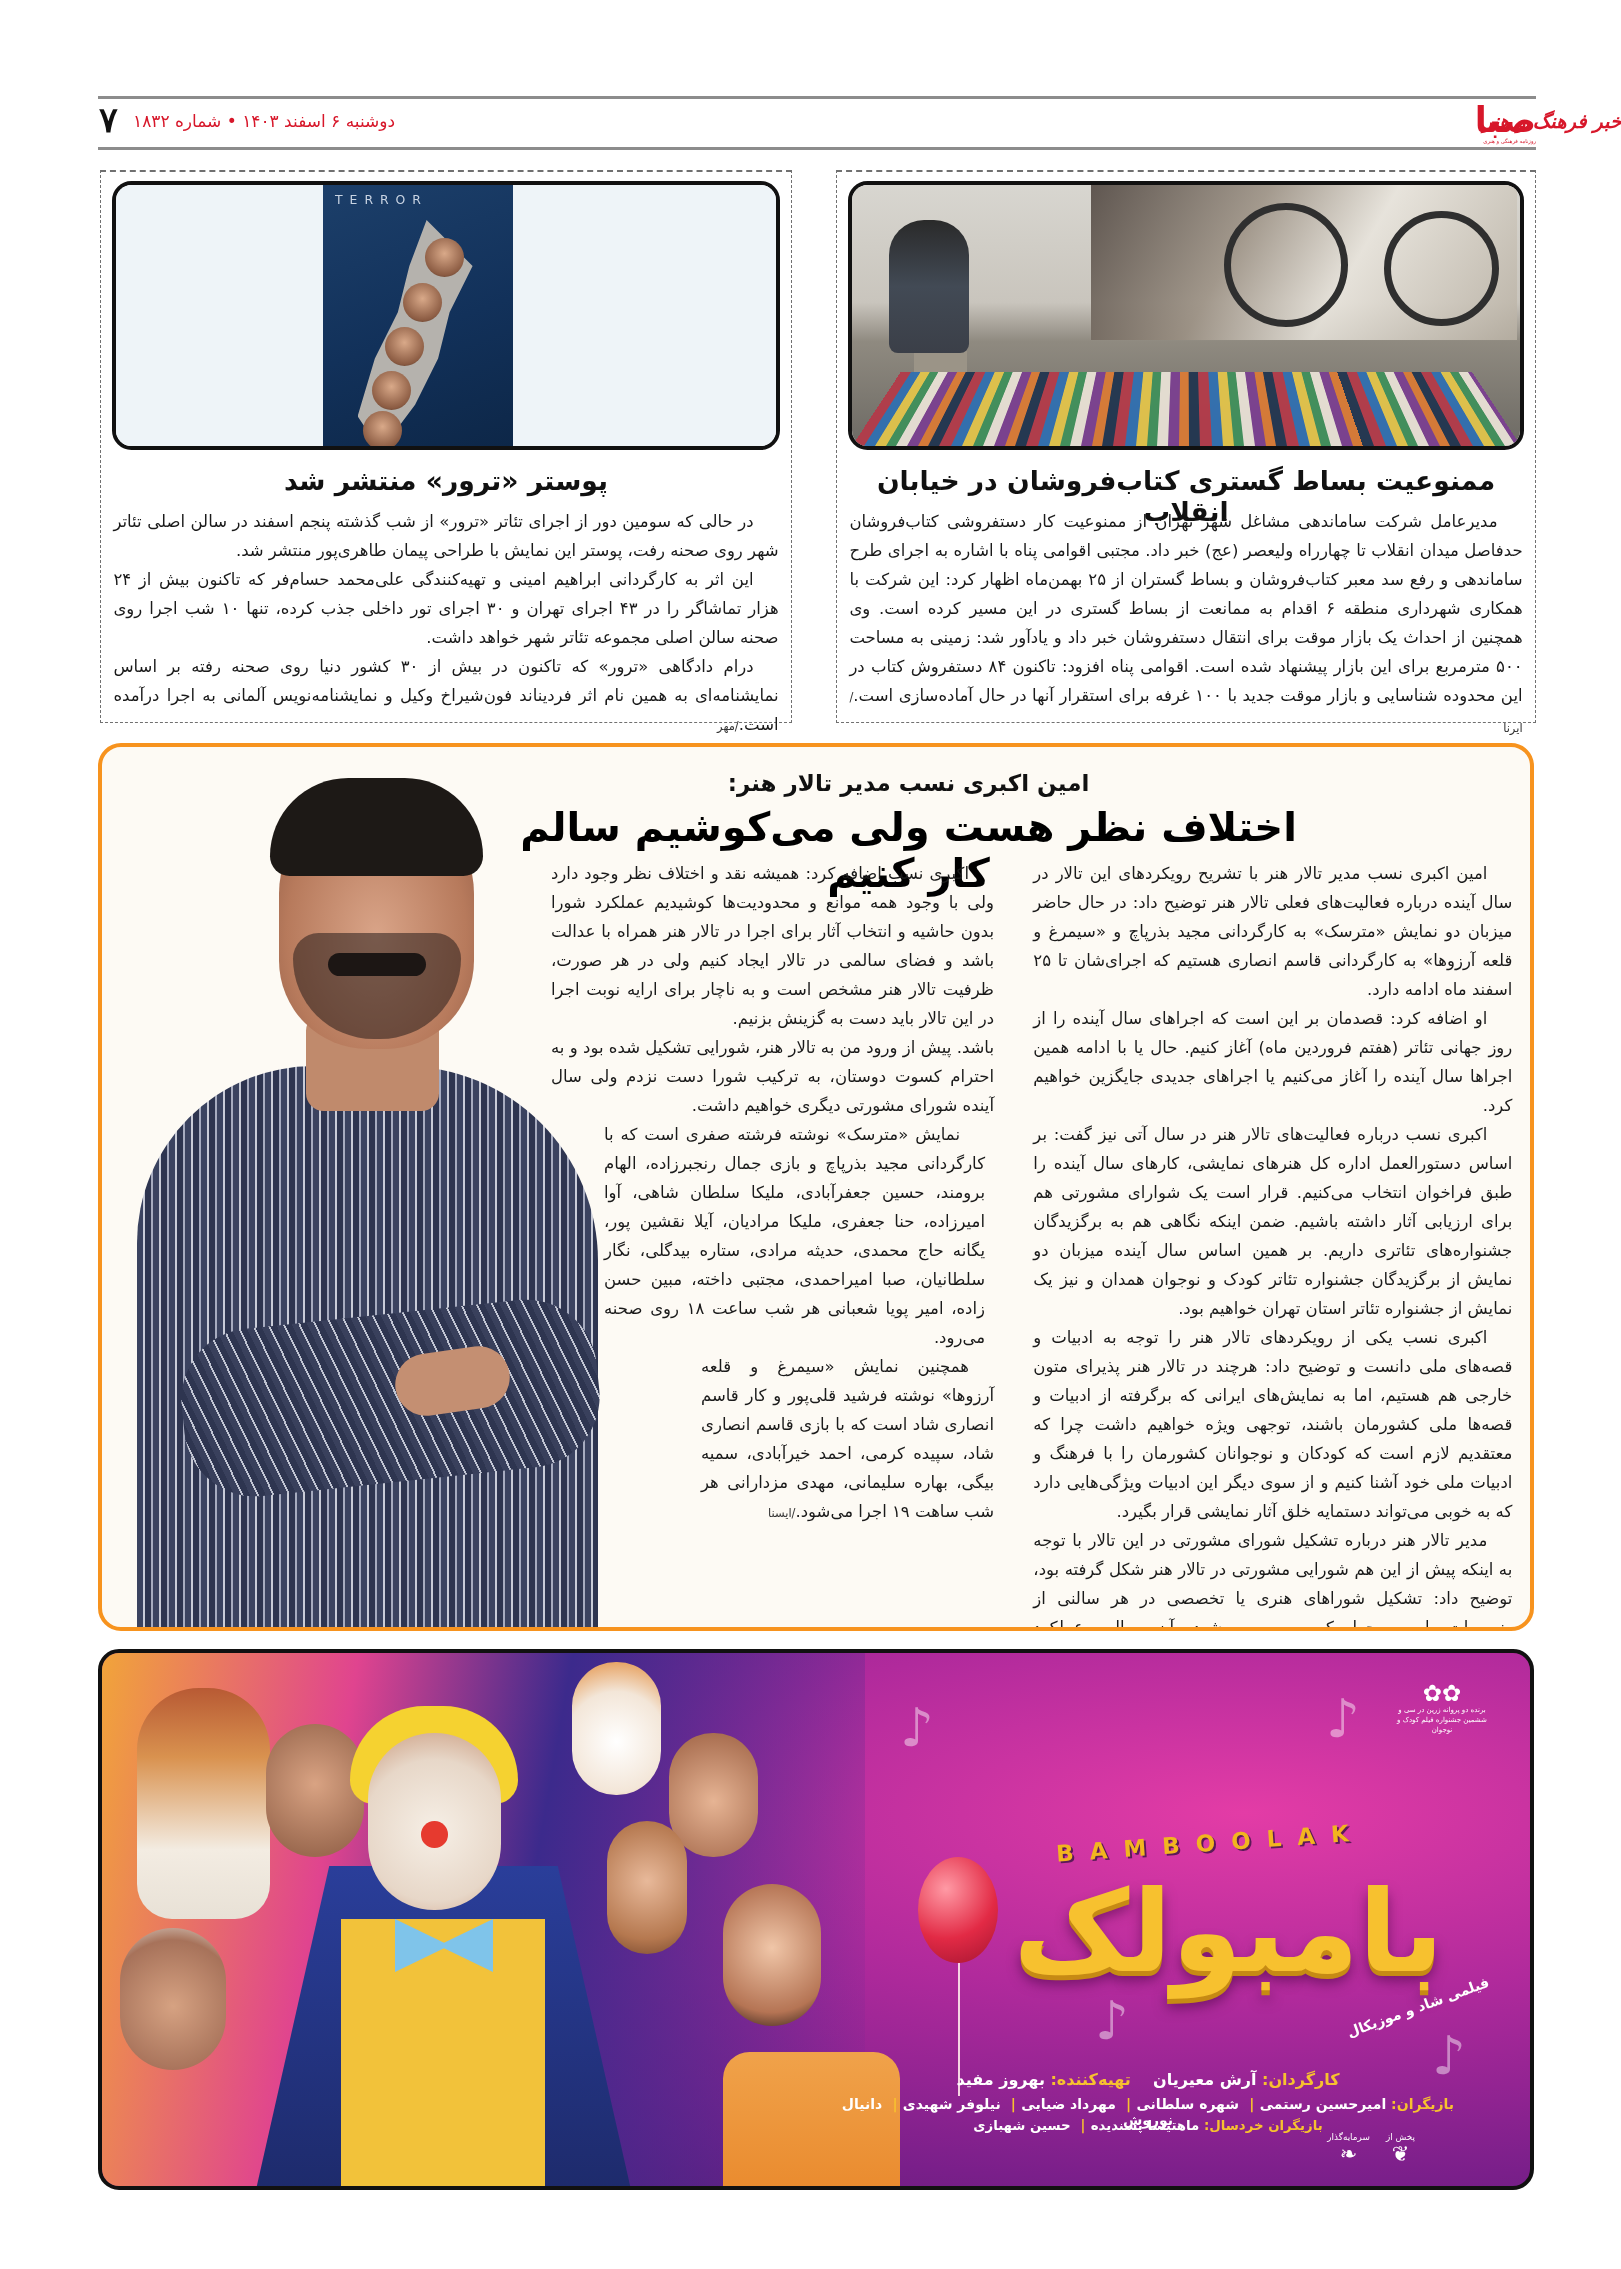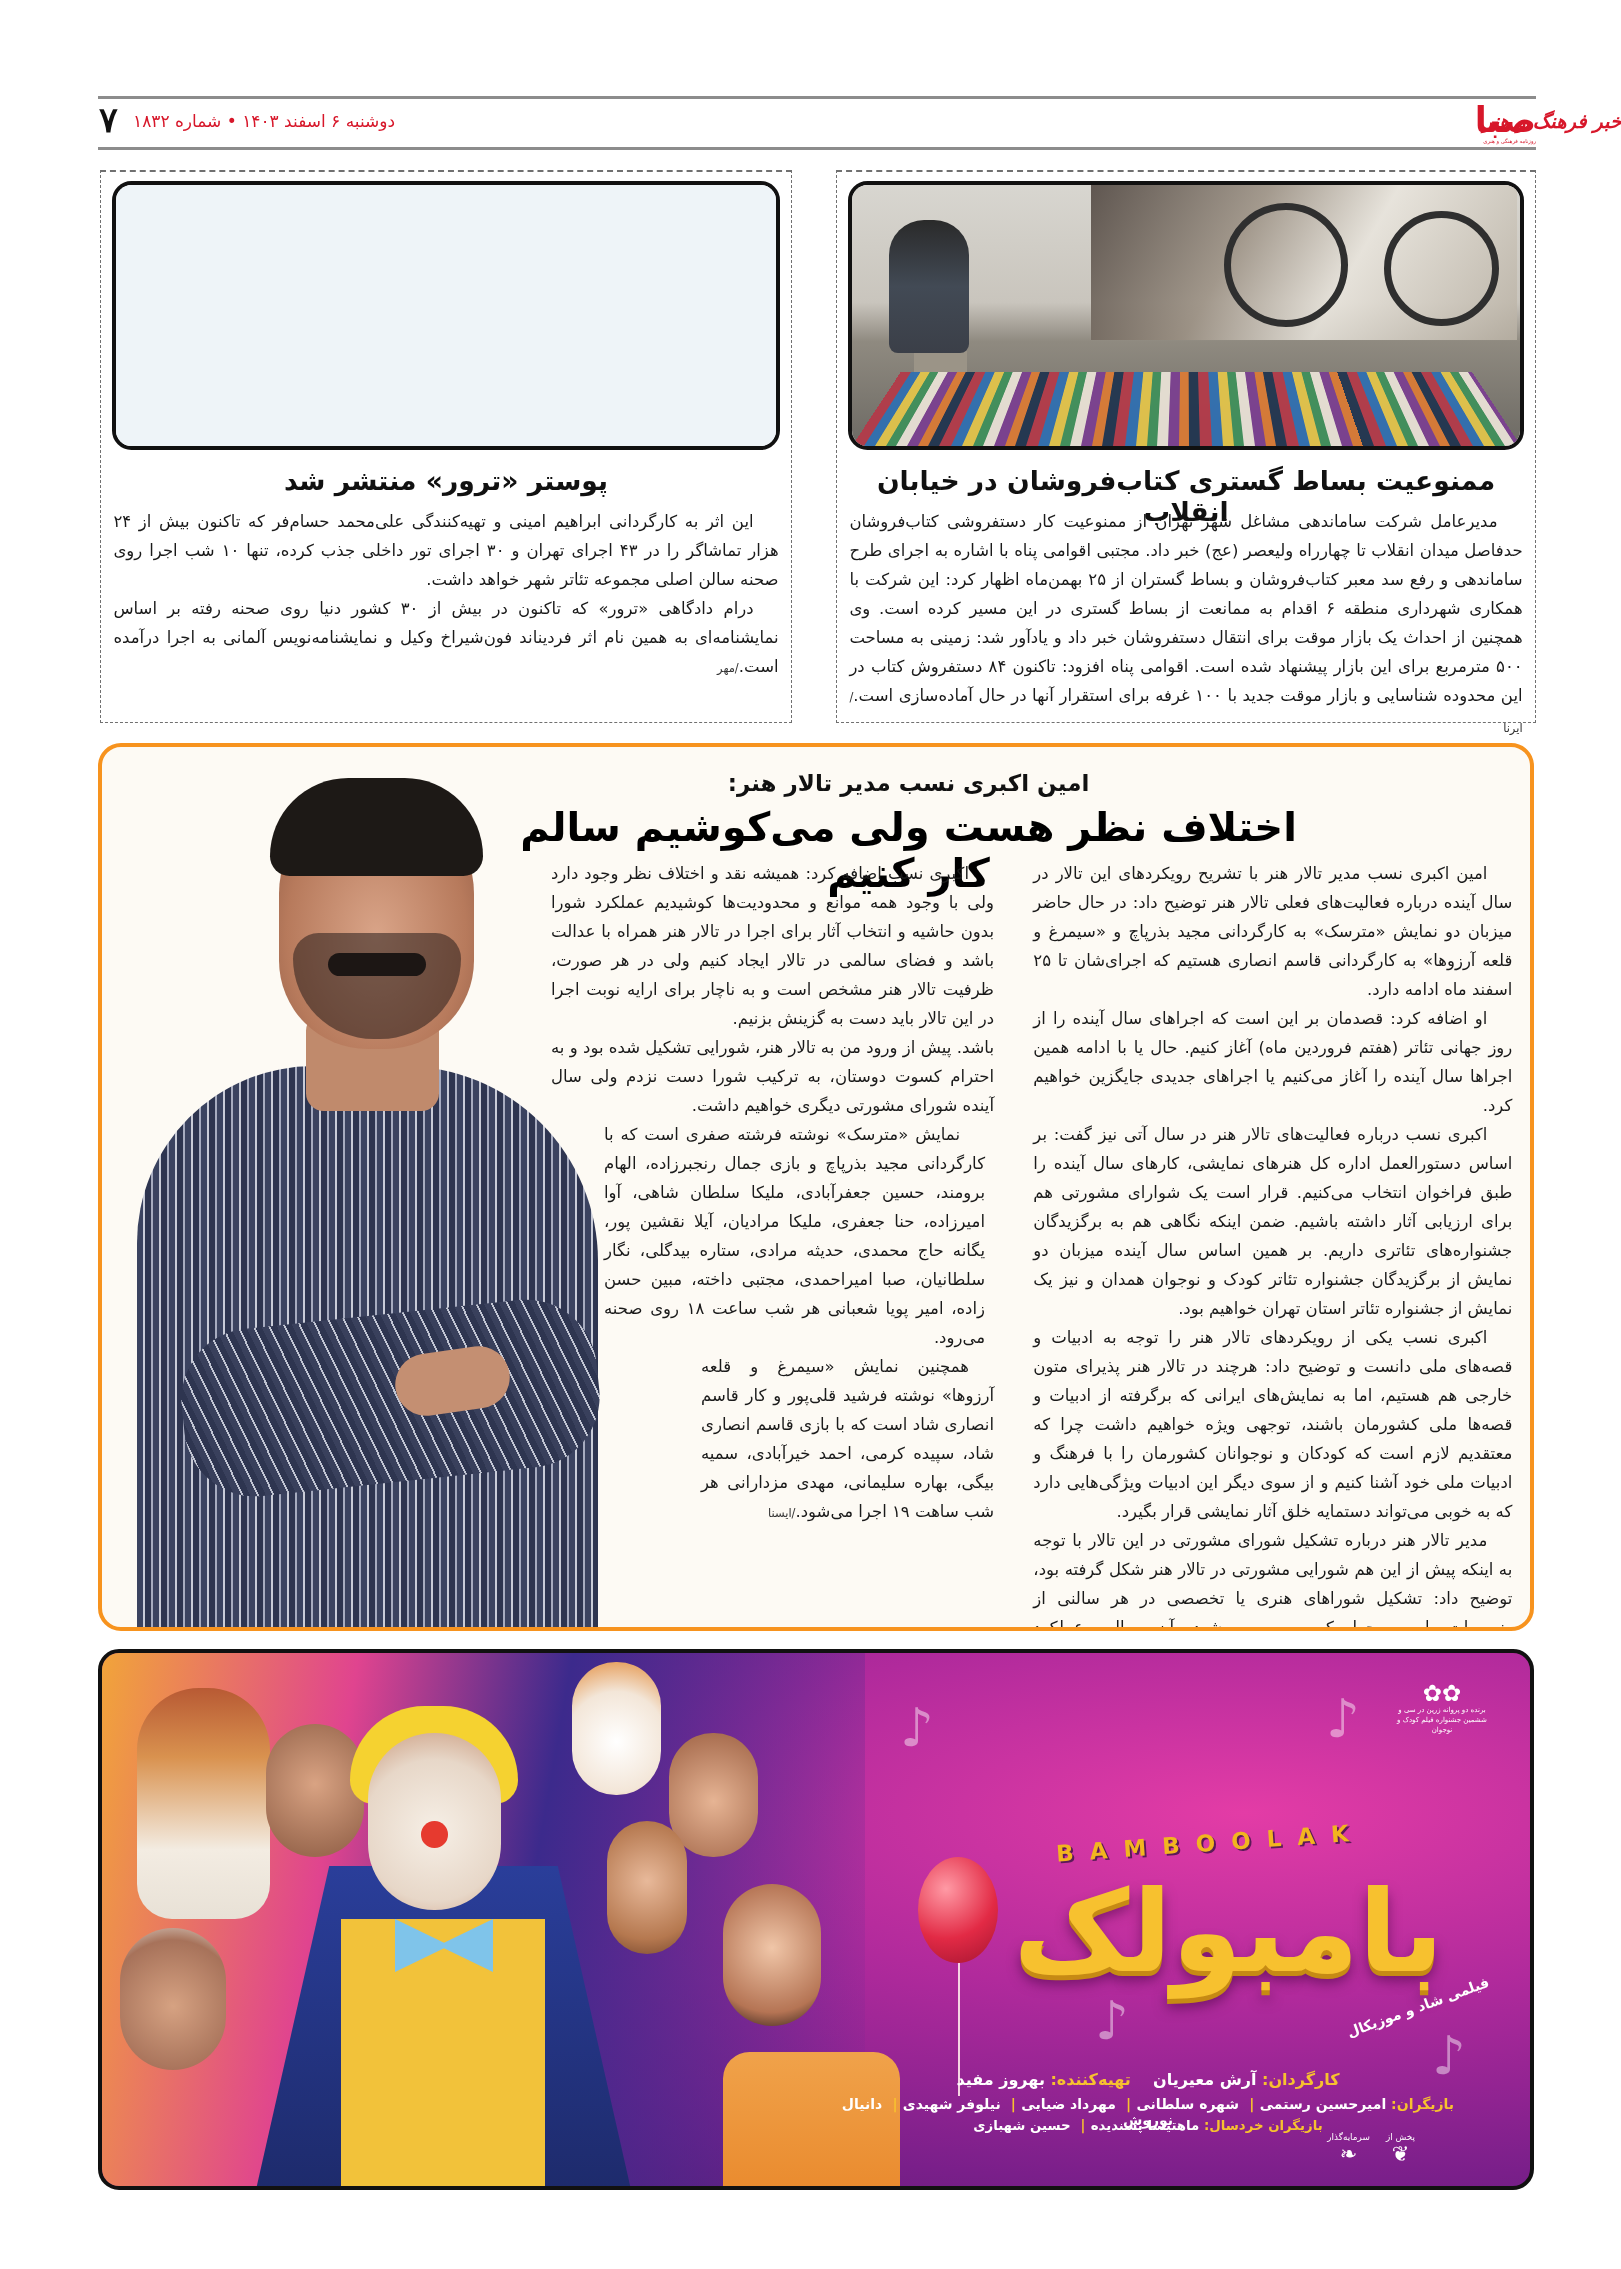--- a/index.html
+++ b/index.html
@@ -129,23 +129,33 @@
   </div>
   <div class="news-title">ممنوعیت بساط گستری کتاب‌فروشان در خیابان انقلاب</div>
   <div class="news-body">
     <p><span>مدیرعامل شرکت ساماندهی مشاغل شهر تهران از ممنوعیت کار دستفروشی کتاب‌فروشان حدفاصل میدان انقلاب تا چهارراه ولیعصر (عج) خبر داد. مجتبی اقوامی پناه با اشاره به اجرای طرح ساماندهی و رفع سد معبر کتاب‌فروشان و بساط گستران از ۲۵ بهمن‌ماه اظهار کرد: این شرکت با همکاری شهرداری منطقه ۶ اقدام به ممانعت از بساط گستری در این مسیر کرده است. وی همچنین از احداث یک بازار موقت برای انتقال دستفروشان خبر داد و یادآور شد: زمینی به مساحت ۵۰۰ مترمربع برای این بازار پیشنهاد شده است. اقوامی پناه افزود: تاکنون ۸۴ دستفروش کتاب در این محدوده شناسایی و بازار موقت جدید با ۱۰۰ غرفه برای استقرار آنها در حال آماده‌سازی است.</span><span class="src">/ایرنا</span></p>
   </div>
 </div>
 
 <div class="news-box left">
   <div class="photo-frame">
     <div class="poster-bg"></div>
+    <div class="poster">
+      <div class="ttl">TERROR</div>
+      <div class="strip"></div>
+      <div class="face" style="left:102px;top:53px;"></div>
+      <div class="face" style="left:80px;top:98px;"></div>
+      <div class="face" style="left:62px;top:142px;"></div>
+      <div class="face" style="left:49px;top:186px;"></div>
+      <div class="face" style="left:40px;top:226px;"></div>
+    </div>
   </div>
   <div class="news-title">پوستر «ترور» منتشر شد</div>
   <div class="news-body">
+    <p>در حالی که سومین دور از اجرای تئاتر «ترور» از شب گذشته پنجم اسفند در سالن اصلی تئاتر شهر روی صحنه رفت، پوستر این نمایش با طراحی پیمان طاهری‌پور منتشر شد.</p>
     <p>این اثر به کارگردانی ابراهیم امینی و تهیه‌کنندگی علی‌محمد حسام‌فر که تاکنون بیش از ۲۴ هزار تماشاگر را در ۴۳ اجرای تهران و ۳۰ اجرای تور داخلی جذب کرده، تنها ۱۰ شب اجرا روی صحنه سالن اصلی مجموعه تئاتر شهر خواهد داشت.</p>
     <p><span>درام دادگاهی «ترور» که تاکنون در بیش از ۳۰ کشور دنیا روی صحنه رفته بر اساس نمایشنامه‌ای به همین نام اثر فردیناند فون‌شیراخ وکیل و نمایشنامه‌نویس آلمانی به اجرا درآمده است.</span><span class="src">/مهر</span></p>
   </div>
 </div>
 
 <div class="interview">
   <div class="portrait">
     <div class="shirt"></div>
     <div class="neck"></div>
     <div class="head"></div>

